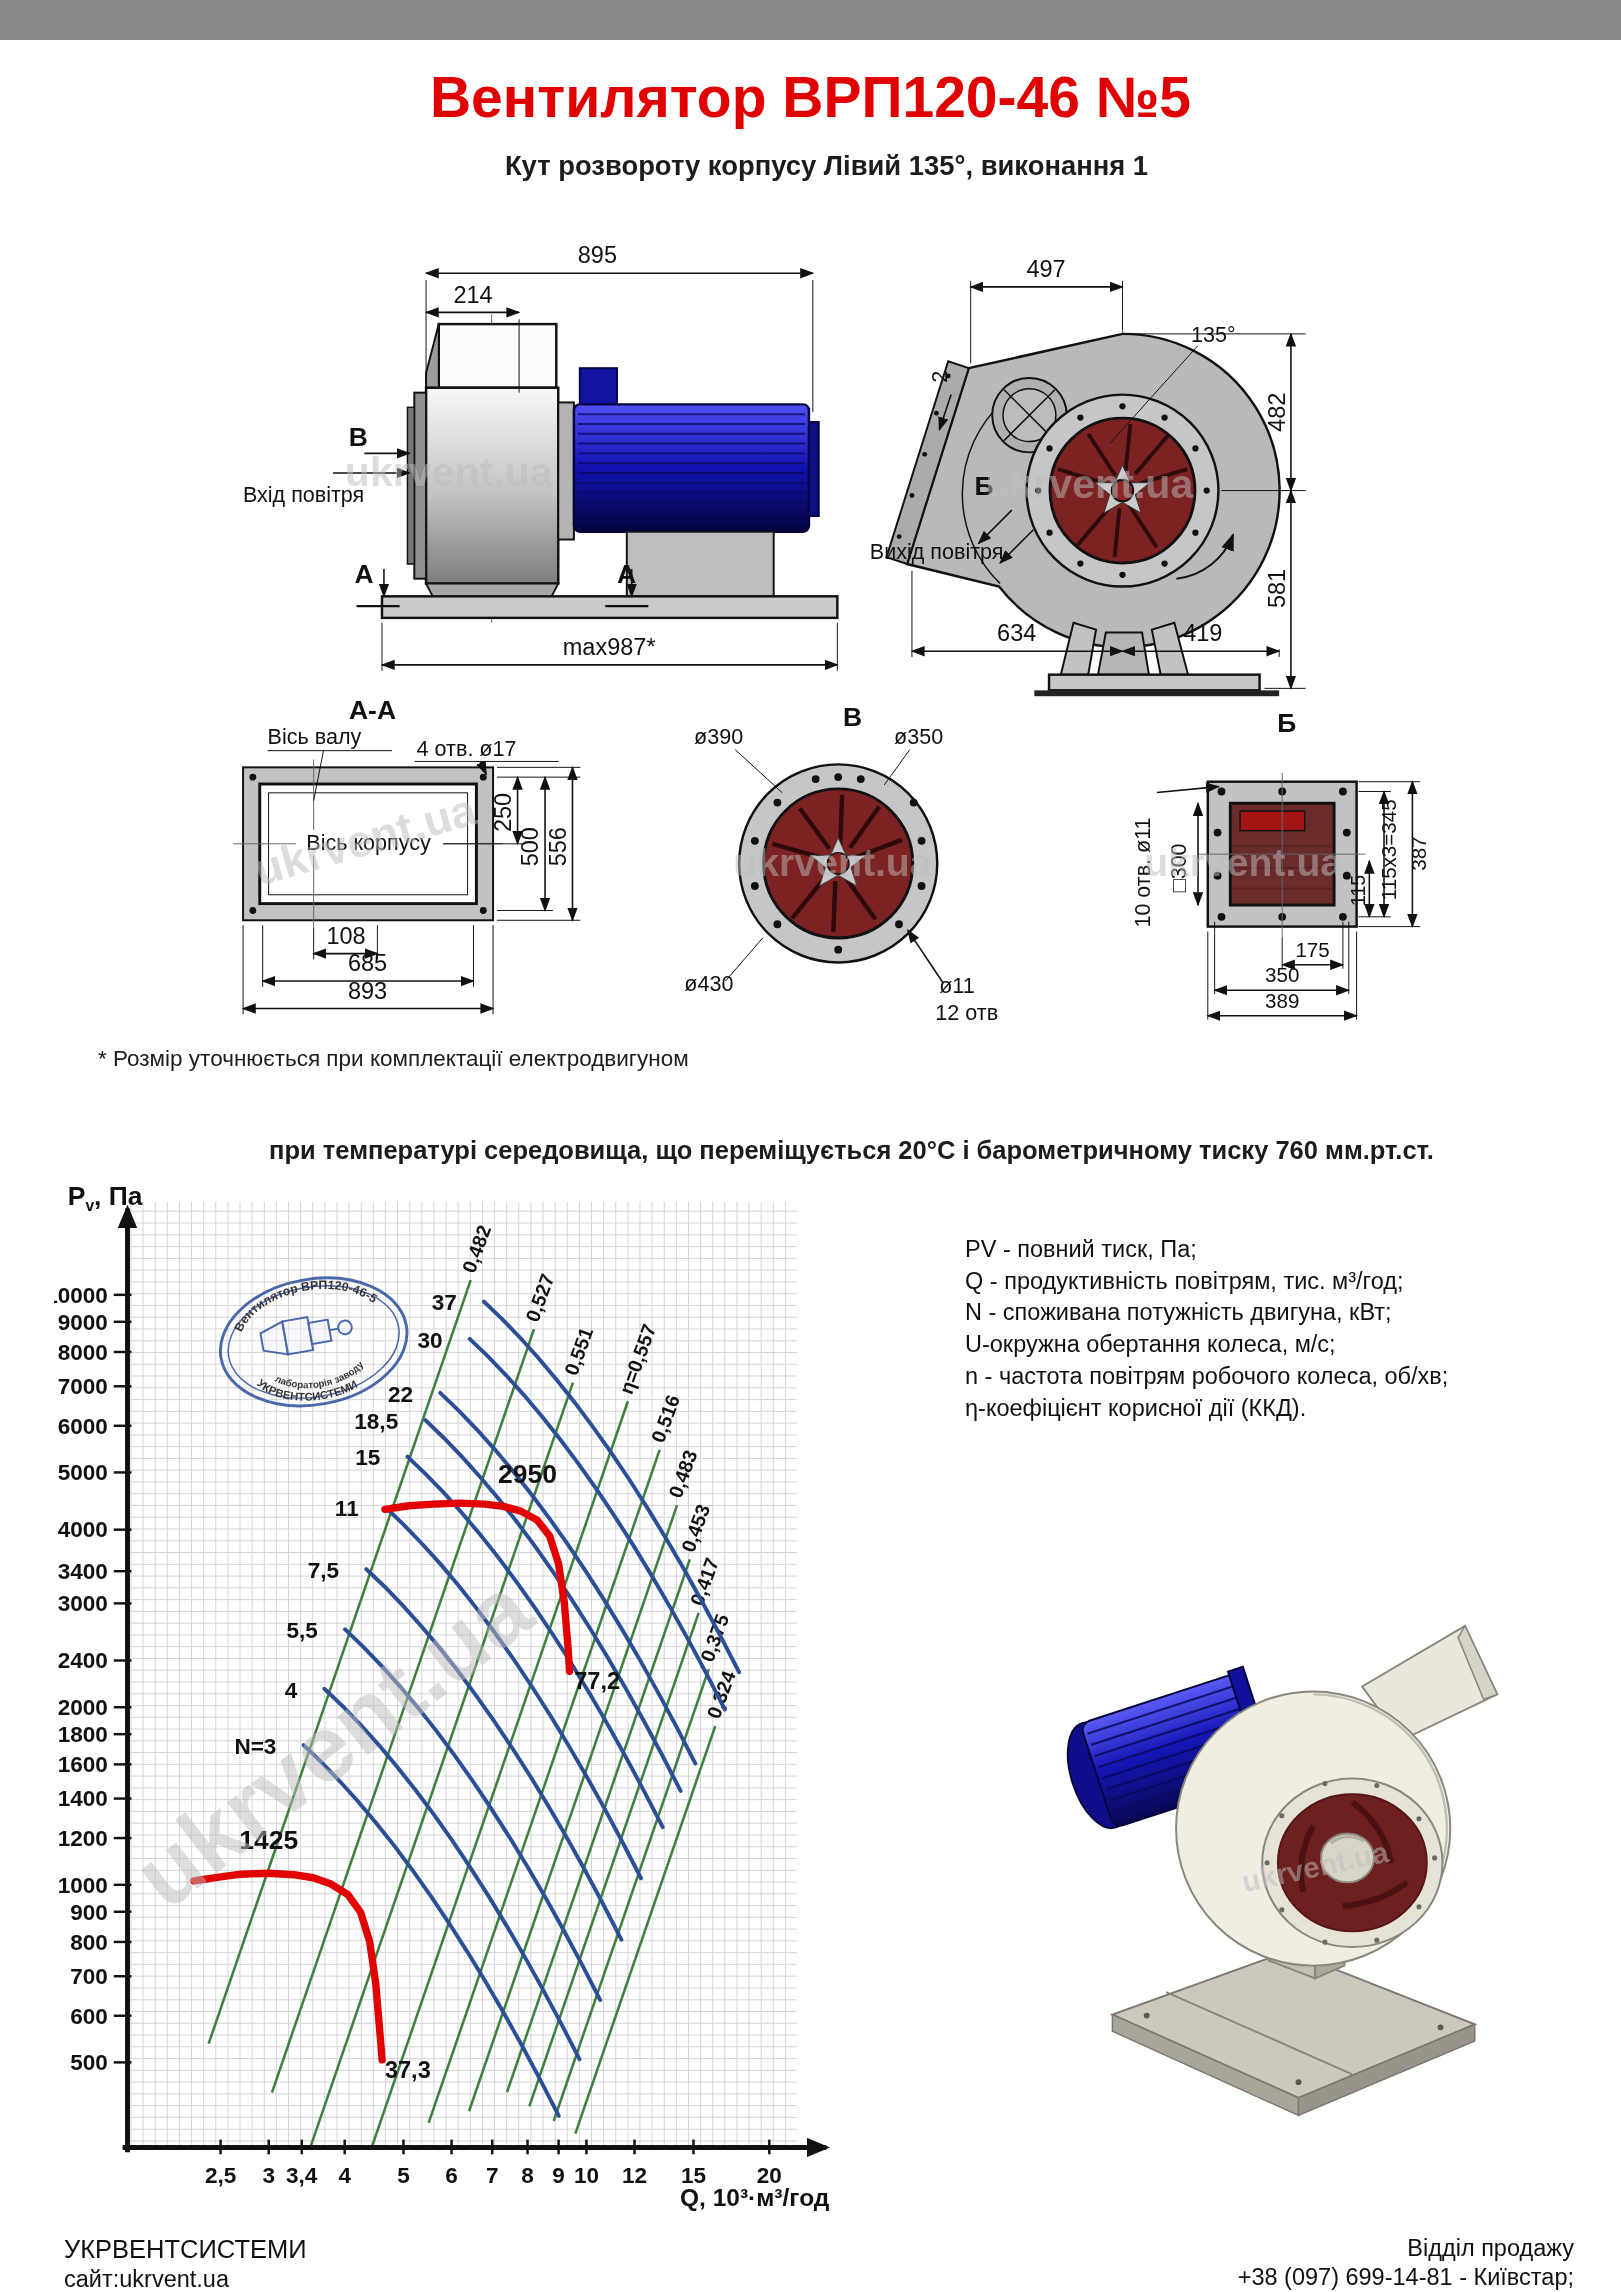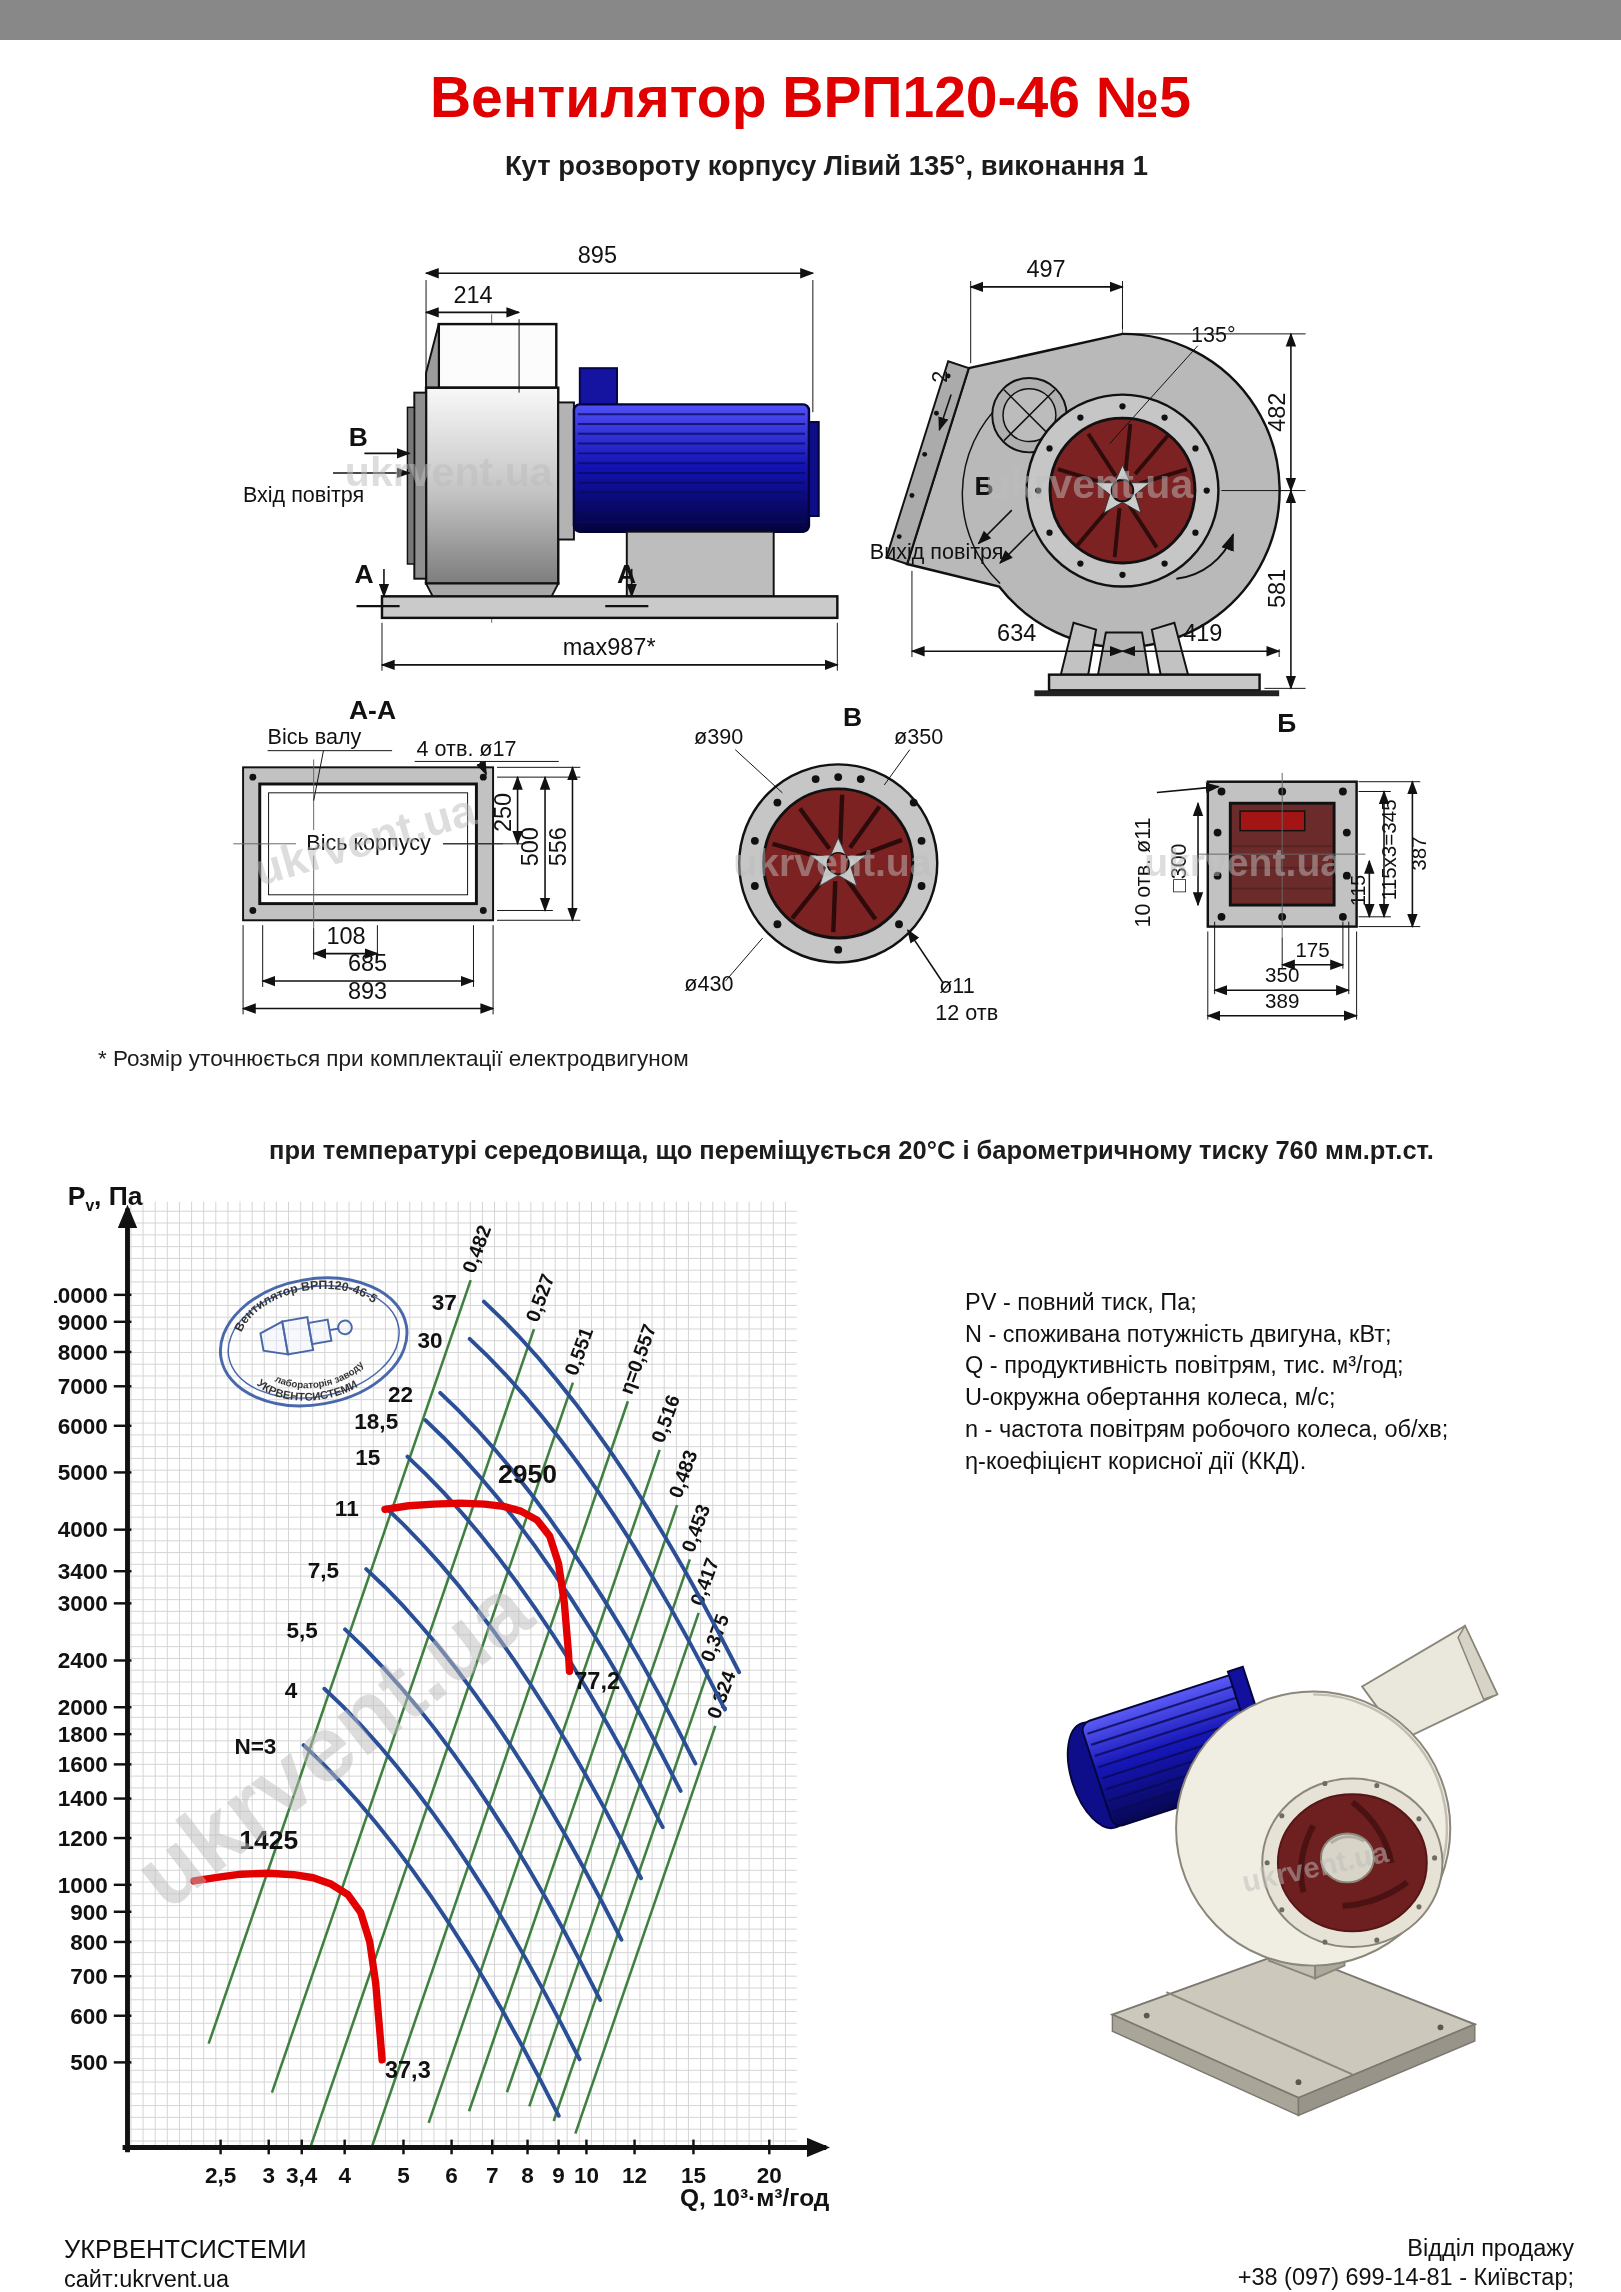--- a/index.html
+++ b/index.html
@@ -12,21 +12,21 @@
   .cl{stroke:#666;stroke-width:1;}
   .dimt{font-size:24px;}
   .lblt{font-size:22px;}
   .sect{font-size:27px;font-weight:bold;}
   .wm{fill:#bdbdbd;opacity:.5;font-weight:bold;}
   #main-title{top:23.5px;left:0;width:100%;text-align:center;font-size:57px;font-weight:bold;color:#e00000;}
   #main-sub{top:110px;left:16px;width:100%;text-align:center;font-size:27.4px;font-weight:bold;color:#1c1c1c;}
   #footnote{top:1006px;left:98px;font-size:22.5px;color:#1c1c1c;}
   #chart-title{top:1049px;left:0;width:100%;text-align:center;font-size:36px;font-weight:bold;color:#e00000;}
   #chart-sub{top:1096px;left:0;width:100%;text-align:center;font-size:25.5px;font-weight:bold;color:#1c1c1c;padding-left:41px;}
-  #legend{top:1247px;left:965px;width:608px;font-size:23.5px;color:#111;line-height:1.35;}
+  #legend{top:1194px;left:965px;width:608px;font-size:23.5px;color:#111;line-height:1.35;}
   #footer-left{top:2194px;left:64px;font-size:23.5px;color:#111;line-height:1.22;}
   #footer-left .co{font-size:25.5px;}
   #footer-right{top:2194px;right:47px;font-size:23.5px;color:#111;line-height:1.25;text-align:right;}
   #green-icon{top:2260px;left:84px;width:23.5px;height:23.5px;background:#36a832;border-radius:4.9px;}
   #green-icon:after{content:"";position:absolute;left:4.9px;top:4.9px;width:13.7px;height:13.7px;
      border:2px solid #fff;border-radius:2px;}
 </style>
 </head>
 <body>
 
@@ -660,22 +660,22 @@
     <g id="g-ax">
         <line x1="75" y1="995" x2="75" y2="32" stroke="#111" stroke-width="5" marker-end="url(#axA)"></line>
         <line x1="70" y1="990" x2="788" y2="990" stroke="#111" stroke-width="5" marker-end="url(#axA)"></line>
       </g>
     <text x="14" y="28" font-size="27" font-weight="bold" fill="#2b4590"><tspan>P</tspan><tspan dy="6" font-size="16">v</tspan><tspan dy="-6">, Па</tspan></text>
     <text x="715" y="1050" font-size="25" font-weight="bold" fill="#2b4590" text-anchor="middle">Q, 10³·м³/год</text>
   </svg>
 
   <div id="legend" class="abs">
     <div>PV - повний тиск, Па;</div>
+    <div>Q - продуктивність повітрям, тис. м³/год;</div>
     <div>N - споживана потужність двигуна, кВт;</div>
-    <div>Q - продуктивність повітрям, тис. м³/год;</div>
     <div>U-окружна обертання колеса, м/с;</div>
     <div>n - частота повітрям робочого колеса, об/хв;</div>
     <div>η-коефіцієнт корисної дії (ККД).</div>
   </div>
 
   <svg class="abs" style="left:1019px;top:1529px" width="510" height="568" viewBox="0 0 520 580">
     <defs>
       <linearGradient id="m3grad" x1="0" y1="0" x2="0" y2="1">
         <stop offset="0" stop-color="#5a5af5"></stop>
           <stop offset="0.45" stop-color="#1616b8"></stop>

